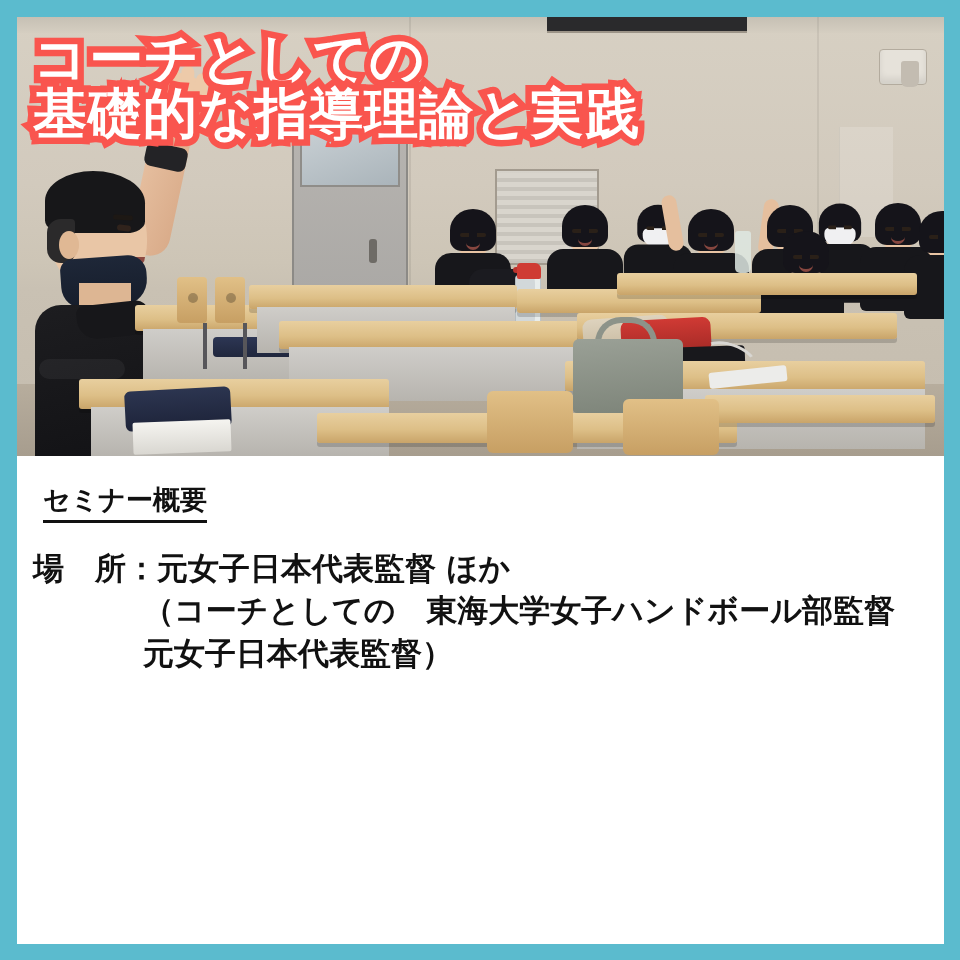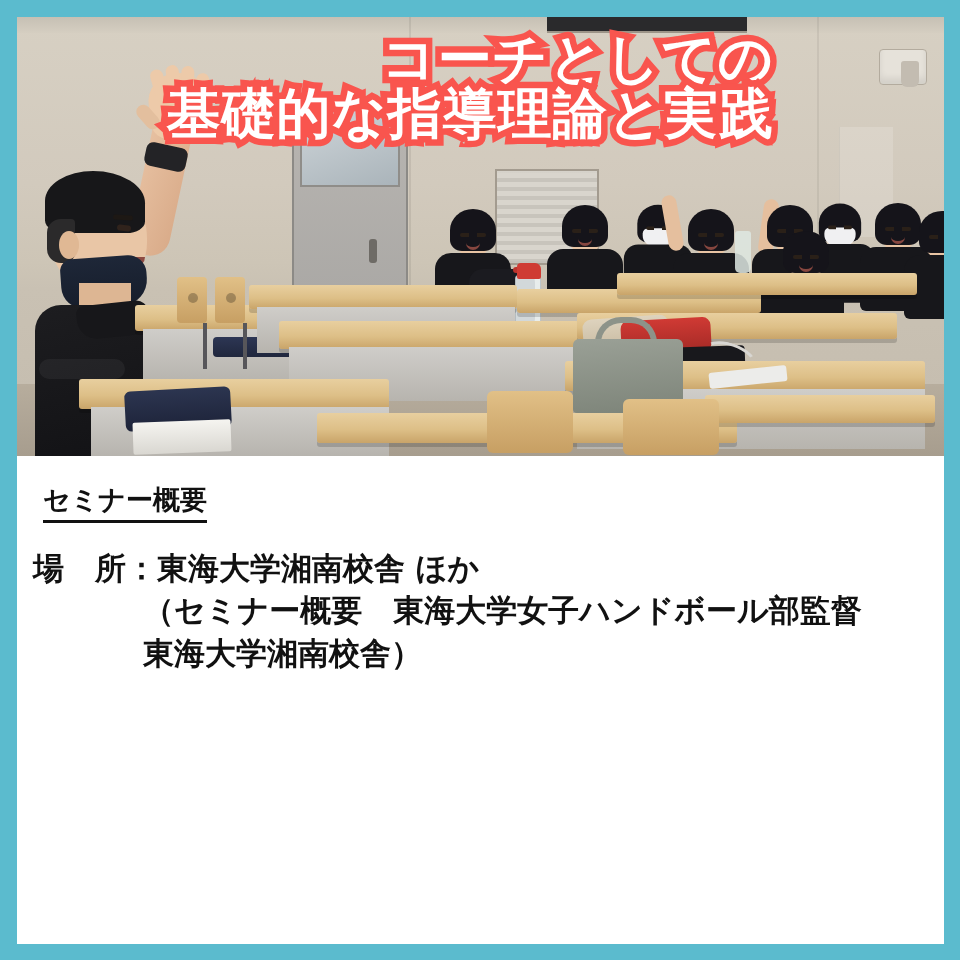--- a/index.html
+++ b/index.html
@@ -309,22 +309,22 @@
     border:3px solid #d8d6d2; border-radius:50%; border-color:#d8d6d2 transparent transparent transparent;
     transform:rotate(18deg);
   }
   .water-bottle {
     position:absolute; left:718px; top:214px; width:16px; height:42px;
     background:rgba(222,232,226,.85); border-radius:3px 3px 5px 5px;
   }
 
   
   .headline {
-    position:absolute; left:0; top:14px; width:757px;
-    text-align:right;
+    position:absolute; left:16px; top:14px; width:757px;
+    text-align:left;
     font-family:"DejaVu Sans", sans-serif;
     font-weight:700;
     color:#ffffff;
     line-height:1.02;
     letter-spacing:1px;
     z-index:30;
     pointer-events:none;
   }
   .headline .l1 {
     display:block; font-size:54px;
@@ -545,20 +545,20 @@
       <div class="headline">
         <span class="l1">コーチとしての</span>
         <span class="l2">基礎的な指導理論と実践</span>
       </div>
     </div>
 
     <div class="info">
       <div class="info-heading">セミナー概要</div>
 
       <div class="info-list">
-        <div class="info-row">場　所：東海大学湘南校舎 ほか</div>
-        <div class="info-row indent">（セミナー概要　東海大学女子ハンドボール部監督</div>
-        <div class="info-row indent">東海大学湘南校舎）</div>
+        <div class="info-row">場　所：元女子日本代表監督 ほか</div>
+        <div class="info-row indent">（コーチとしての　東海大学女子ハンドボール部監督</div>
+        <div class="info-row indent">元女子日本代表監督）</div>
       </div>
     </div>
 
   </div>
 </div>
 
 </body></html>

